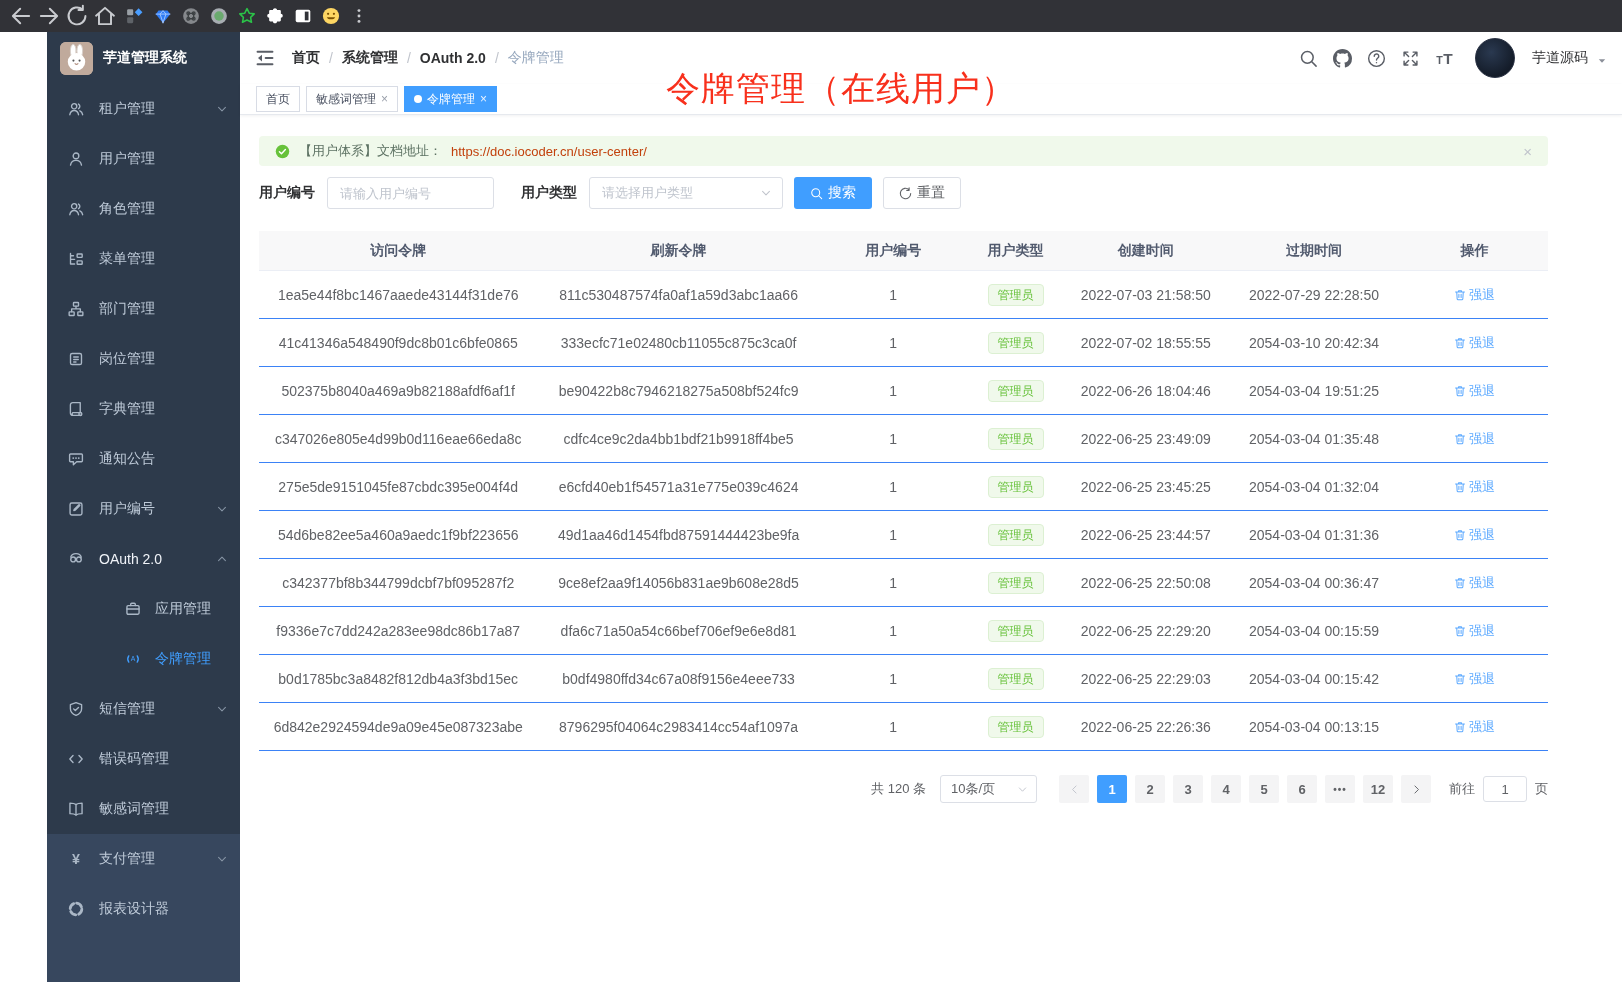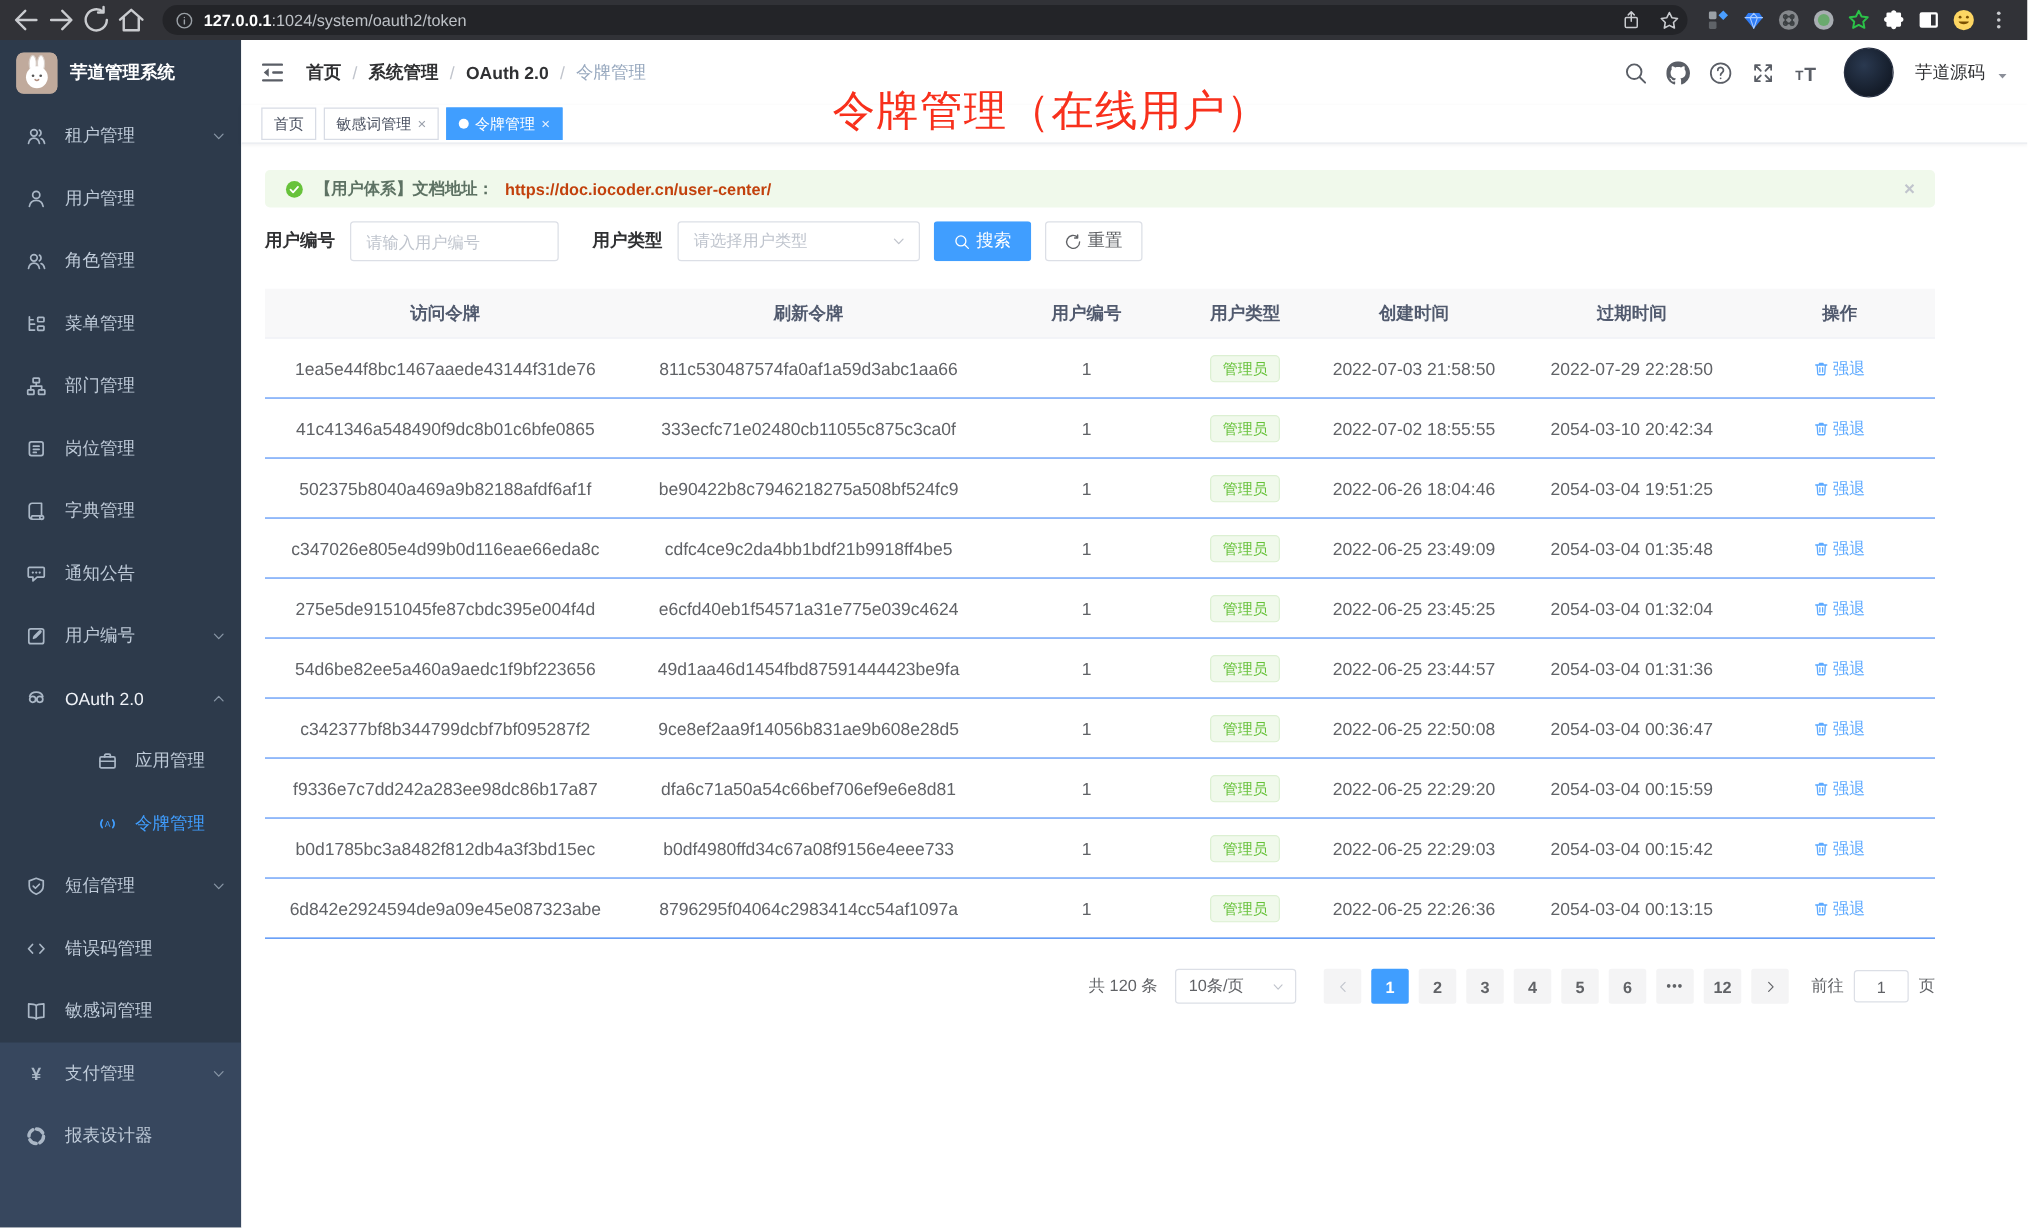--- a/index.html
+++ b/index.html
@@ -13,21 +13,21 @@
   .omnibox { flex:1; height:24px; margin:0 8px 0 10px; background:#232428; border-radius:12px; display:flex; align-items:center; padding:0 6px 0 10px; color:#e8eaed; font-size:13px; gap:8px; min-width:0; }
   .omnibox .url { flex:1; white-space:nowrap; overflow:hidden; }
   .omnibox .url b { font-weight:700; color:#fff; }
   .ext-tray { display:flex; align-items:center; gap:10px; padding:0 6px; }
   .exticon { width:18px; height:18px; position:relative; display:flex; align-items:center; justify-content:center; cursor:pointer; flex:0 0 auto; }
 
   
   .app { position:absolute; top:32px; left:0; right:0; bottom:0; display:flex; }
 
   
-  .sidebar { width:193px; background:#2d3a4b; color:#bfcbd9; display:flex; flex-direction:column; flex:0 0 auto; }
+  .sidebar { width:193px; background:#2d3a4b; color:#bfcbd9; display:flex; flex-direction:column; flex:0 0 auto;margin-left:47px; }
   .logo-row { height:52px; display:flex; align-items:center; padding-left:13px; gap:10px; flex:0 0 auto; }
   .logo-img { width:33px; height:33px; border-radius:6px; background:#c9b5a8; overflow:hidden; flex:0 0 auto; }
   .logo-title { color:#fff; font-size:14px; font-weight:bold; }
   .side-item { height:50px; display:flex; align-items:center; padding:0 12px 0 21px; font-size:14px; cursor:pointer; flex:0 0 auto; }
   .side-item .s-icon { width:16px; height:16px; margin-right:15px; font-size:16px; color:#aab7c6; flex:0 0 auto; }
   .side-item.sub { padding-left:78px; }
   .side-item.sub .s-icon { font-size:14px; margin-right:14px; }
   .side-item.active { color:#409eff; }
   .side-item.active .s-icon { color:#409eff; }
   .side-item.open-parent { color:#f0f3f8; }
@@ -53,21 +53,21 @@
   .tag-item .t-close { font-size:12px; color:#9aa0ab; cursor:pointer; }
   .tag-item.active { background:#409eff; border-color:#409eff; color:#fff; }
   .tag-item.active .t-close { color:#e8f2ff; }
   .tag-dot { width:8px; height:8px; border-radius:50%; background:#fff; }
 
   
   .annotation { position:absolute; left:666px; top:66px; font-size:34px; font-weight:500; z-index:20; letter-spacing:1px; white-space:nowrap; }
 
   
   .content { padding:21px 74px 0 19px; position:relative; }
-  .alert { height:30px; background:#f0f9eb; border-radius:4px; display:flex; align-items:center; padding:0 16px; font-size:13px; color:#5d7263; gap:9px;font-weight:bold; }
+  .alert { height:30px; background:#f0f9eb; border-radius:4px; display:flex; align-items:center; padding:0 16px; font-size:13px; color:#5d7263; gap:9px; }
   .alert .check { width:15px; height:15px; flex:0 0 auto; }
   .alert a { color:#c2410c; text-decoration:none; cursor:pointer; }
   .alert .a-close { margin-left:auto; color:#c0c4cc; font-size:15px; cursor:pointer; }
 
   .filters { margin-top:11px; display:flex; align-items:center; }
   .f-label { font-weight:600; color:#303133; font-size:14px; }
   .f-input { width:167px; height:32px; border:1px solid #dcdfe6; border-radius:3px; margin-left:12px; padding:0 12px; font-size:13px; color:#606266; font-family:inherit; outline:none; }
   .f-input::placeholder { color:#bfc4cd; }
   .f-select { width:194px; height:32px; border:1px solid #dcdfe6; border-radius:3px; margin-left:12px; padding:0 10px 0 12px; font-size:13px; color:#bfc4cd; display:flex; align-items:center; cursor:pointer; }
   .f-select .sel-arrow { margin-left:auto; width:12px; height:12px; color:#c0c4cc; }
@@ -117,40 +117,20 @@
   <div class="bicon">
       <svg viewBox="0 0 16 16" width="100%" height="100%" fill="none" stroke="currentColor" stroke-width="1.2" stroke-linecap="round" stroke-linejoin="round">
         <path d="M13.2 8A5.2 5.2 0 1 1 11.5 4.1M11.6 1.6v2.7H8.9"></path>
       </svg>
     </div>
   <div class="bicon">
       <svg viewBox="0 0 16 16" width="100%" height="100%" fill="none" stroke="currentColor" stroke-width="1.2" stroke-linecap="round" stroke-linejoin="round">
         <path d="M2.5 7.8L8 3l5.5 4.8M4.3 6.8V13h7.4V6.8"></path>
       </svg>
     </div>
-  <div class="omnibox">
-    <span style="width:15px;height:15px;color:#9aa0a6;flex:0 0 auto;">
-        <svg viewBox="0 0 16 16" width="100%" height="100%" fill="none" stroke="currentColor" stroke-width="1.2" stroke-linecap="round" stroke-linejoin="round">
-          <circle cx="8" cy="8" r="6.2"></circle>
-          <path d="M8 7.4v3.4M8 5.2v.1"></path>
-        </svg>
-      </span>
-    <span class="url"><b>127.0.0.1</b><span style="color:#bdc1c6;">:1024/system/oauth2/token</span></span>
-    <span style="width:16px;height:16px;color:#c9cbcf;flex:0 0 auto;">
-        <svg viewBox="0 0 16 16" width="100%" height="100%" fill="none" stroke="currentColor" stroke-width="1.2" stroke-linecap="round" stroke-linejoin="round">
-          <rect x="3.2" y="6" width="9.6" height="8" rx="1"></rect>
-          <path d="M8 1.6V9M5.6 3.9L8 1.5l2.4 2.4"></path>
-        </svg>
-      </span>
-    <span style="width:17px;height:17px;color:#c9cbcf;flex:0 0 auto;margin-left:6px;">
-        <svg viewBox="0 0 16 16" width="100%" height="100%" fill="none" stroke="currentColor" stroke-width="1.2" stroke-linecap="round" stroke-linejoin="round">
-          <path d="M8 1.9l1.9 3.9 4.2.6-3 3 .7 4.2L8 11.6l-3.8 2 .7-4.2-3-3 4.2-.6z"></path>
-        </svg>
-      </span>
-  </div>
   <div class="ext-tray">
     <span class="exticon">
         <svg viewBox="0 0 16 16" width="100%" height="100%" fill="none" stroke="currentColor" stroke-width="1.2" stroke-linecap="round" stroke-linejoin="round">
           <rect x="1" y="2" width="5.4" height="5.4" rx="1" fill="#9aa0a6" stroke="none"></rect>
           <rect x="1" y="9" width="5.4" height="5.4" rx="1" fill="#5f6368" stroke="none"></rect>
           <path d="M11.2 1.2l3.4 3.4-3.4 3.4-3.4-3.4z" fill="#4a9eff" stroke="none"></path>
         </svg>
       </span>
     <span class="exticon">
         <svg viewBox="0 0 16 16" width="100%" height="100%" fill="none" stroke="currentColor" stroke-width="1.2" stroke-linecap="round" stroke-linejoin="round">

